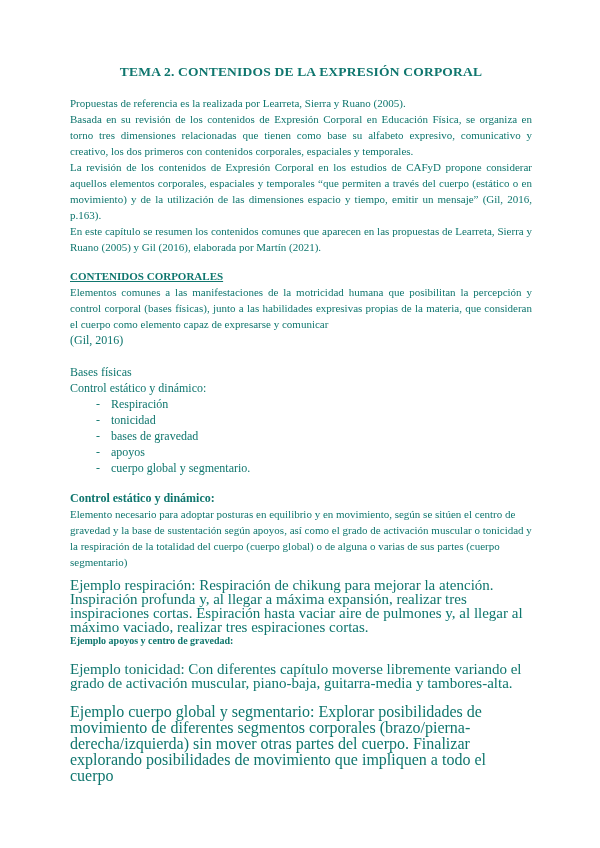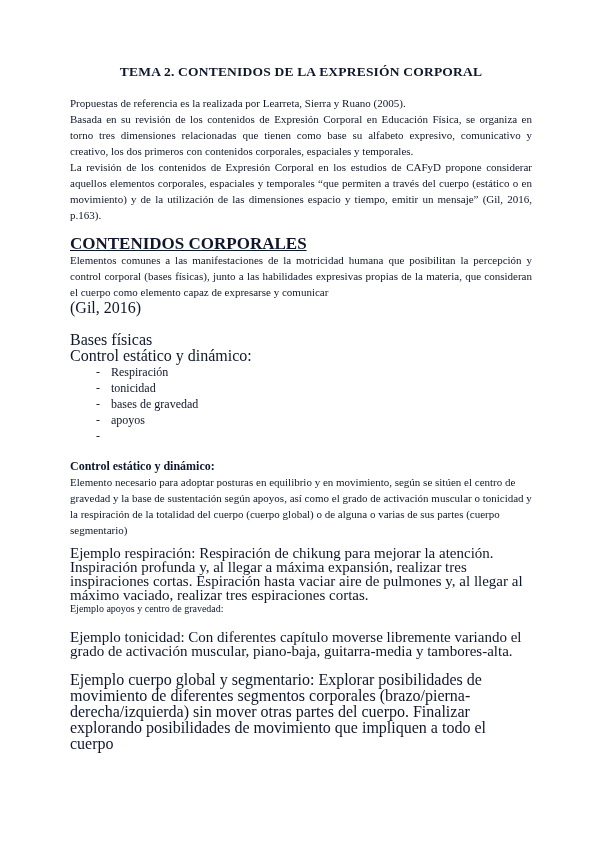--- a/index.html
+++ b/index.html
@@ -6,48 +6,48 @@
     margin: 0;
     padding: 0;
     background: #ffffff;
   }
   .page {
     position: relative;
     width: 600px;
     height: 848px;
     background: #ffffff;
     font-family: "Liberation Serif", "DejaVu Serif", serif;
-    color: #0f172a;
+    color: #0f766e;
     box-sizing: border-box;
     padding: 64px 68px 40px 70px;
     overflow: hidden;
   }
   .doc-title {
     font-size: 13.5px;
     font-weight: bold;
     text-align: center;
     letter-spacing: 0.2px;
     margin: 0 0 15px 0;
   }
   .para {
     font-size: 11px;
     line-height: 16px;
     text-align: justify;
     margin: 0;
   }
   .para.left { text-align: left; }
   .section-heading {
-    font-size: 17px;
+    font-size: 11px;
     font-weight: bold;
     text-decoration: underline;
     line-height: 16px;
     margin: 13px 0 0 0;
   }
   .plain-line {
-    font-size: 16px;
+    font-size: 12px;
     line-height: 16px;
     margin: 0;
   }
   .spacer-line { height: 16px; }
   .spacer-half { height: 8px; }
   .dash-list { margin: 0; }
   .dash-item {
     display: flex;
     font-size: 12px;
     line-height: 16px;
@@ -64,21 +64,21 @@
     margin: 14px 0 0 0;
   }
   .example {
     font-size: 15px;
     line-height: 14px;
     text-align: left;
     margin: 0;
   }
   .example-bold {
     font-size: 10px;
-    font-weight: normal;
+    font-weight: bold;
     line-height: 14px;
     margin: 0;
   }
   .example-large {
     font-size: 16px;
     line-height: 16px;
     text-align: left;
     margin: 0;
   }
   .gap-14 { height: 14px; }
@@ -86,20 +86,21 @@
 </head>
 <body>
 
 <div class="page">
 
   <h1 class="doc-title">TEMA 2. CONTENIDOS DE LA EXPRESIÓN CORPORAL</h1>
 
   <p class="para left">Propuestas de referencia es la realizada por Learreta, Sierra y Ruano (2005).</p>
   <p class="para">Basada en su revisión de los contenidos de Expresión Corporal en Educación Física, se organiza en torno tres dimensiones relacionadas que tienen como base su alfabeto expresivo, comunicativo y creativo, los dos primeros con contenidos corporales, espaciales y temporales.</p>
   <p class="para">La revisión de los contenidos de Expresión Corporal en los estudios de CAFyD propone considerar aquellos elementos corporales, espaciales y temporales “que permiten a través del cuerpo (estático o en movimiento) y de la utilización de las dimensiones espacio y tiempo, emitir un mensaje” (Gil, 2016, p.163).</p>
+  <p class="para">En este capítulo se resumen los contenidos comunes que aparecen en las propuestas de Learreta, Sierra y Ruano (2005) y Gil (2016), elaborada por Martín (2021).</p>
 
   <h2 class="section-heading">CONTENIDOS CORPORALES</h2>
 
   <p class="para">Elementos comunes a las manifestaciones de la motricidad humana que posibilitan la percepción y control corporal (bases físicas), junto a las habilidades expresivas propias de la materia, que consideran el cuerpo como elemento capaz de expresarse y comunicar</p>
   <p class="plain-line">(Gil, 2016)</p>
 
   <div class="spacer-line"></div>
 
   <p class="plain-line">Bases físicas</p>
   <p class="plain-line">Control estático y dinámico:</p>
@@ -116,20 +117,21 @@
     <div class="dash-item">
       <span class="dash">-</span>
       <span>bases de gravedad</span>
     </div>
     <div class="dash-item">
       <span class="dash">-</span>
       <span>apoyos</span>
     </div>
     <div class="dash-item">
       <span class="dash">-</span>
+      <span>cuerpo global y segmentario.</span>
     </div>
   </div>
 
   <h3 class="bold-heading">Control estático y dinámico:</h3>
   <p class="para left">Elemento necesario para adoptar posturas en equilibrio y en movimiento, según se sitúen el centro de gravedad y la base de sustentación según apoyos, así como el grado de activación muscular o tonicidad y la respiración de la totalidad del cuerpo (cuerpo global) o de alguna o varias de sus partes (cuerpo segmentario)</p>
 
   <div class="spacer-half"></div>
 
   <p class="example">Ejemplo respiración: Respiración de chikung para mejorar la atención. Inspiración profunda y, al llegar a máxima expansión, realizar tres inspiraciones cortas. Espiración hasta vaciar aire de pulmones y, al llegar al máximo vaciado, realizar tres espiraciones cortas.</p>
   <p class="example-bold">Ejemplo apoyos y centro de gravedad:</p>

